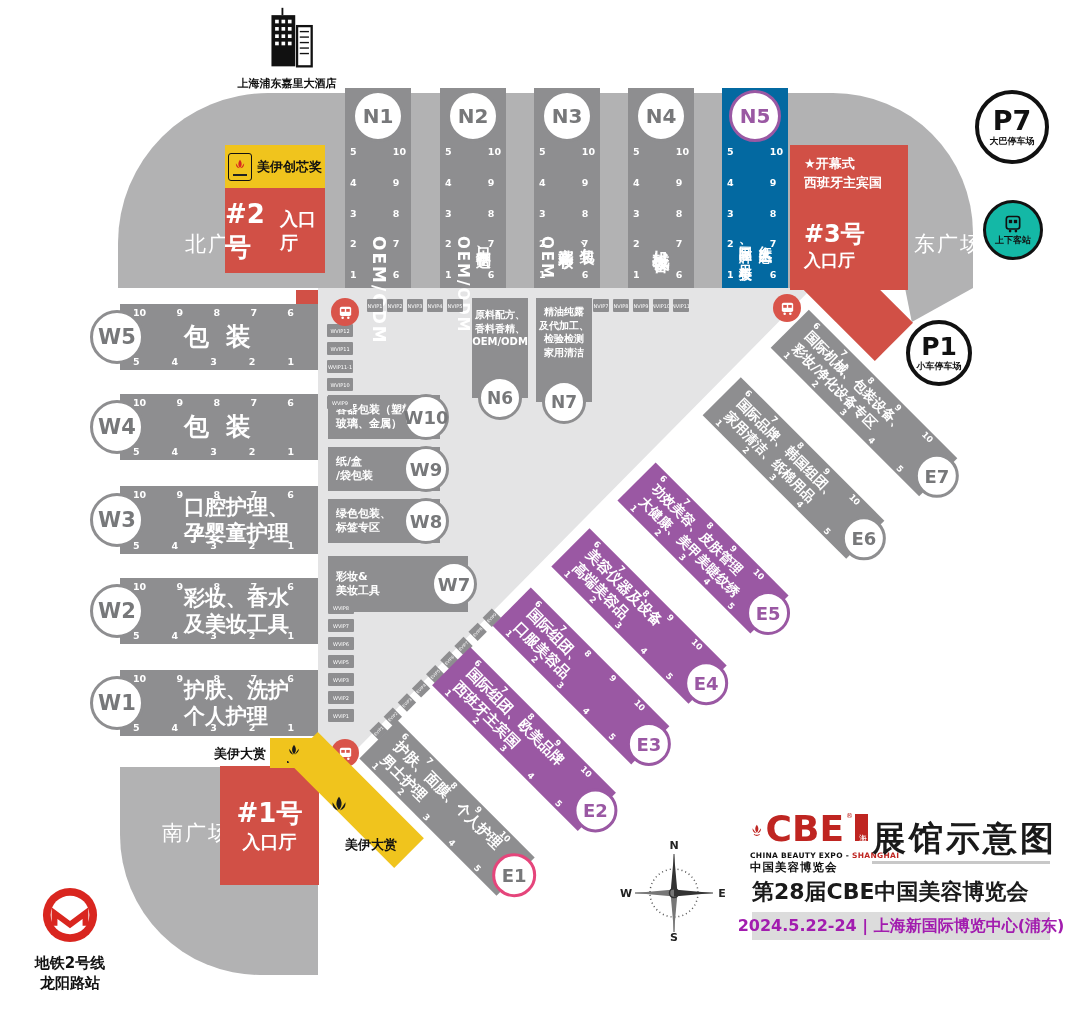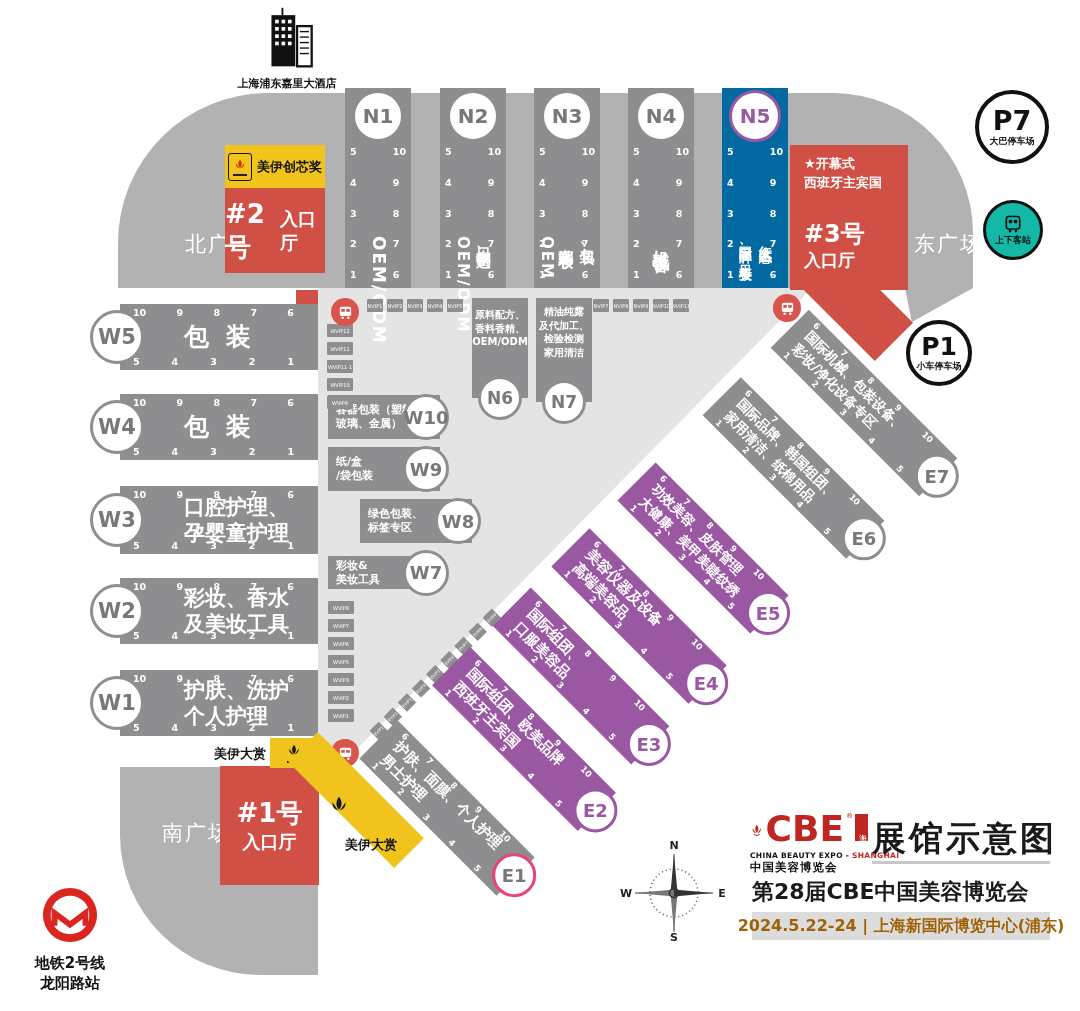--- a/index.html
+++ b/index.html
@@ -95,21 +95,21 @@
   .cbe-row{display:flex;align-items:flex-start;gap:2px;}
   .cbe-word{font-size:36px;font-weight:800;color:#bf2521;line-height:0.95;letter-spacing:0px;}
   .cbe-reg{font-size:7px;color:#bf2521;}
   .cbe-badge{width:13px;height:27px;background:#bf2521;color:#fff;font-size:8px;writing-mode:vertical-rl;display:flex;align-items:center;justify-content:center;margin-top:2px;}
   .cbe-en{font-size:7.5px;font-weight:bold;color:#111;letter-spacing:0.3px;margin-top:1px;white-space:nowrap;}
   .cbe-en .rd{color:#bf2521;}
   .cbe-cn{font-size:11.5px;font-weight:bold;color:#111;letter-spacing:1px;}
   .map-title{position:absolute;left:872px;top:816px;font-size:34px;font-weight:bold;color:#1a1a1a;letter-spacing:3px;white-space:nowrap;}
   .title-rule{position:absolute;left:872px;top:861px;width:178px;height:3px;background:#c8c8c8;}
   .map-subtitle{position:absolute;left:752px;top:877px;font-size:22px;font-weight:bold;color:#1a1a1a;white-space:nowrap;}
-  .date-bar{position:absolute;left:752px;top:912px;width:298px;height:28px;background:#dcdcdc;display:flex;align-items:center;justify-content:center;font-size:16px;font-weight:bold;color:#a16207;white-space:nowrap;}
+  .date-bar{position:absolute;left:752px;top:912px;width:298px;height:28px;background:#dcdcdc;display:flex;align-items:center;justify-content:center;font-size:16px;font-weight:bold;color:#a21caf;white-space:nowrap;}
 </style>
 </head>
 <body>
 
 <div id="stage">
 
   <div class="north-band">
     <div class="plaza-label" style="left:67px;top:137px;">北广场</div>
     <div class="plaza-label" style="left:796px;top:137px;">东广场</div>
   </div>
@@ -362,28 +362,28 @@
       </div>
     <div class="wbadge2">W10</div>
   </div>
   <div class="wbox" style="top:447px;">
     <div class="lbl">
         <div>纸/盒</div>
         <div>/袋包装</div>
       </div>
     <div class="wbadge2">W9</div>
   </div>
-  <div class="wbox" style="top:499px;margin-left:32px;">
+  <div class="wbox" style="top:499px;">
     <div class="lbl">
         <div>绿色包装、</div>
         <div>标签专区</div>
       </div>
     <div class="wbadge2">W8</div>
   </div>
-  <div class="wbox" style="top:556px;height:33px;">
+  <div class="wbox" style="top:556px;height:56px;padding-left:28px;">
     <div class="lbl">
         <div>彩妆&amp;</div>
         <div>美妆工具</div>
       </div>
     <div class="wbadge2">W7</div>
   </div>
 
   <div class="nbox" style="left:472px;top:298px;height:100px;">
     <div class="lines">
         <div>原料配方、</div>

